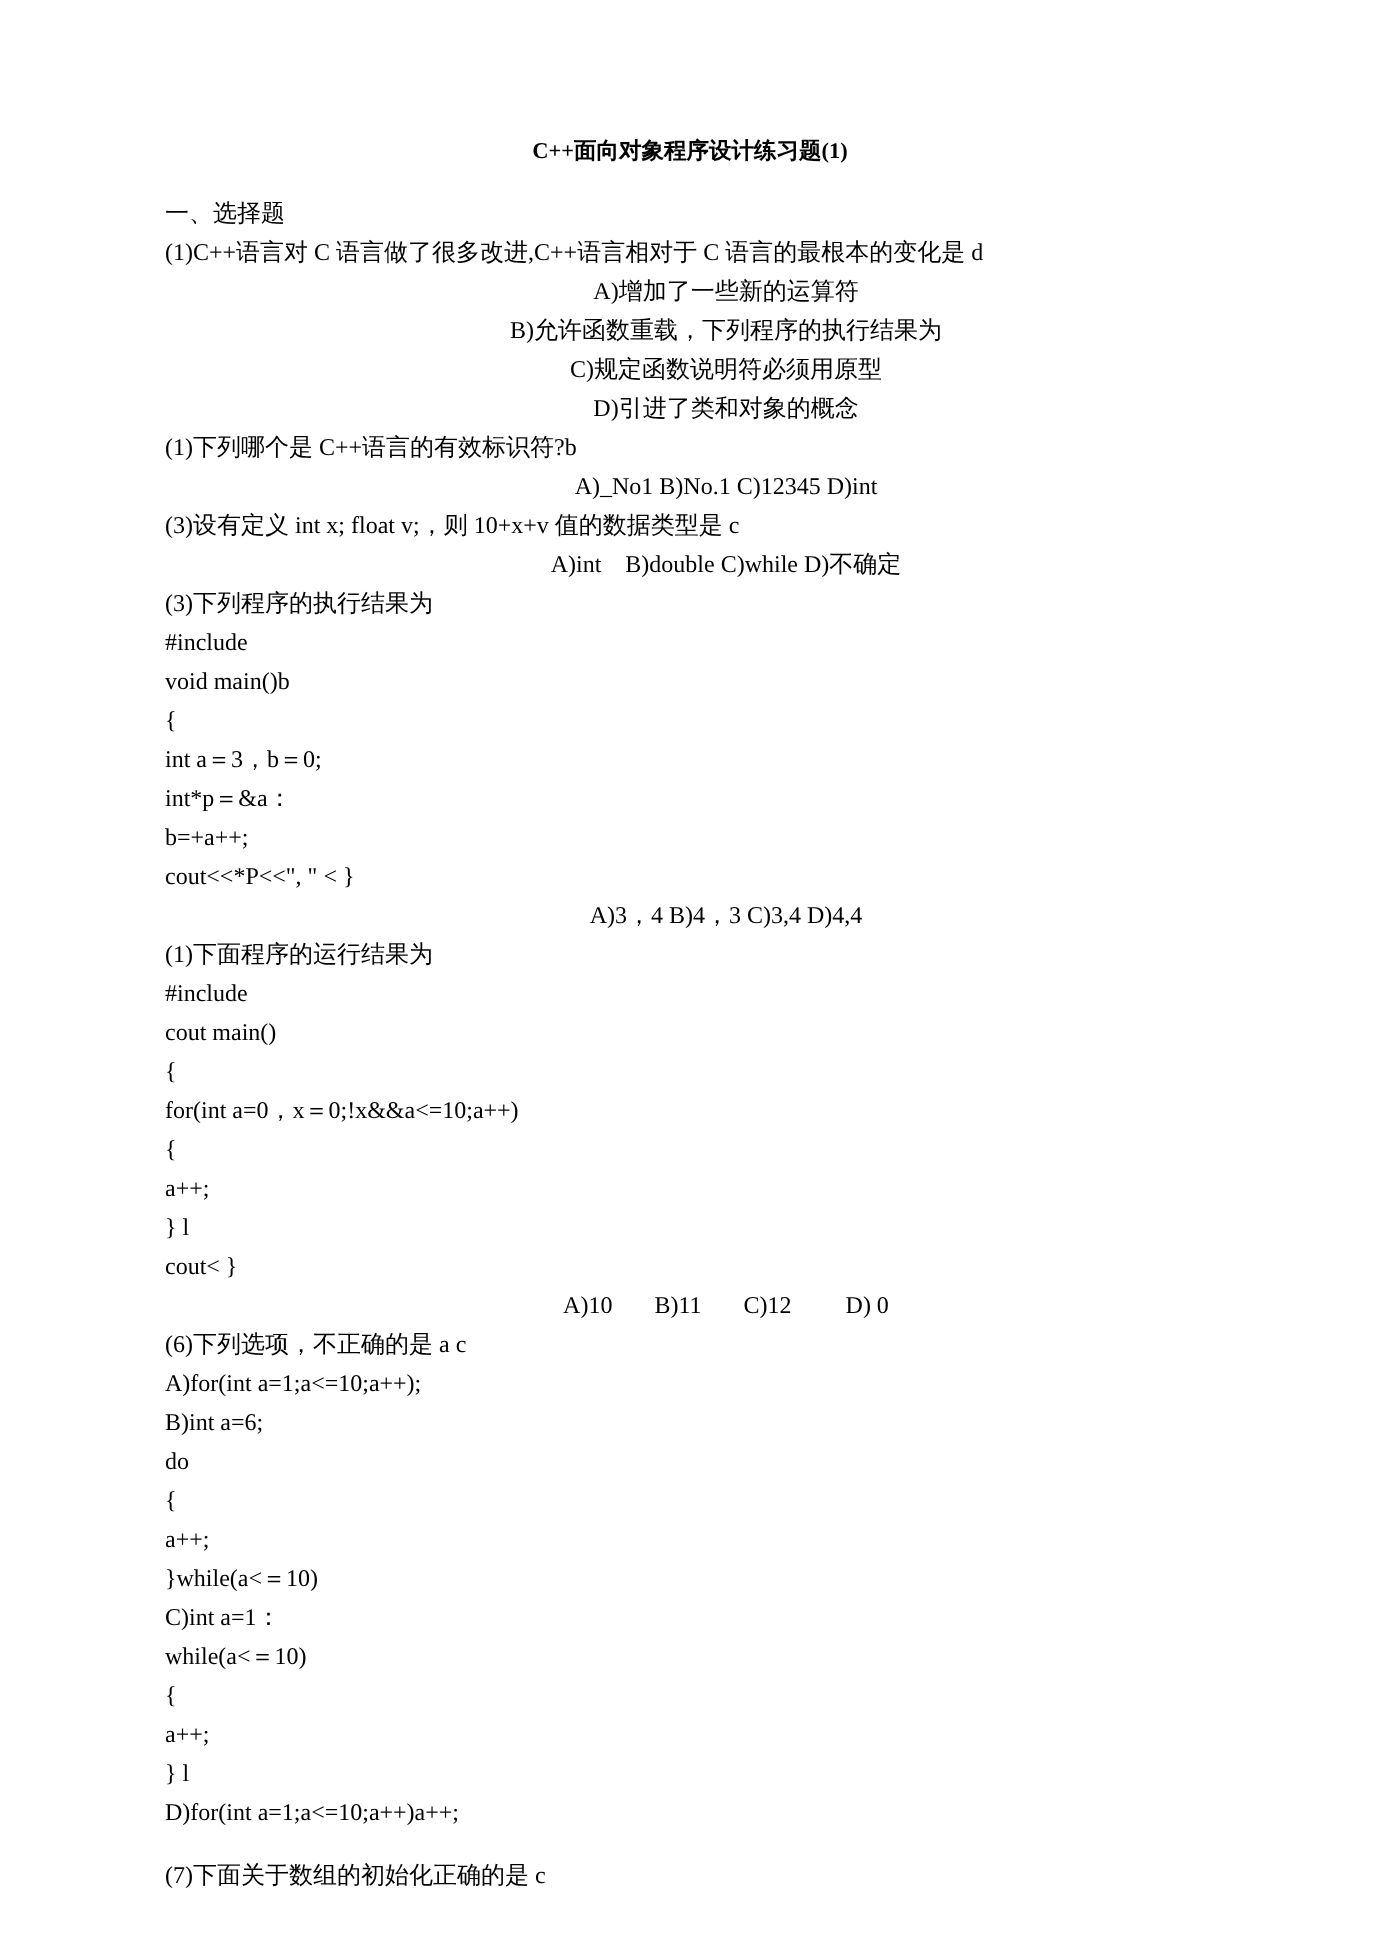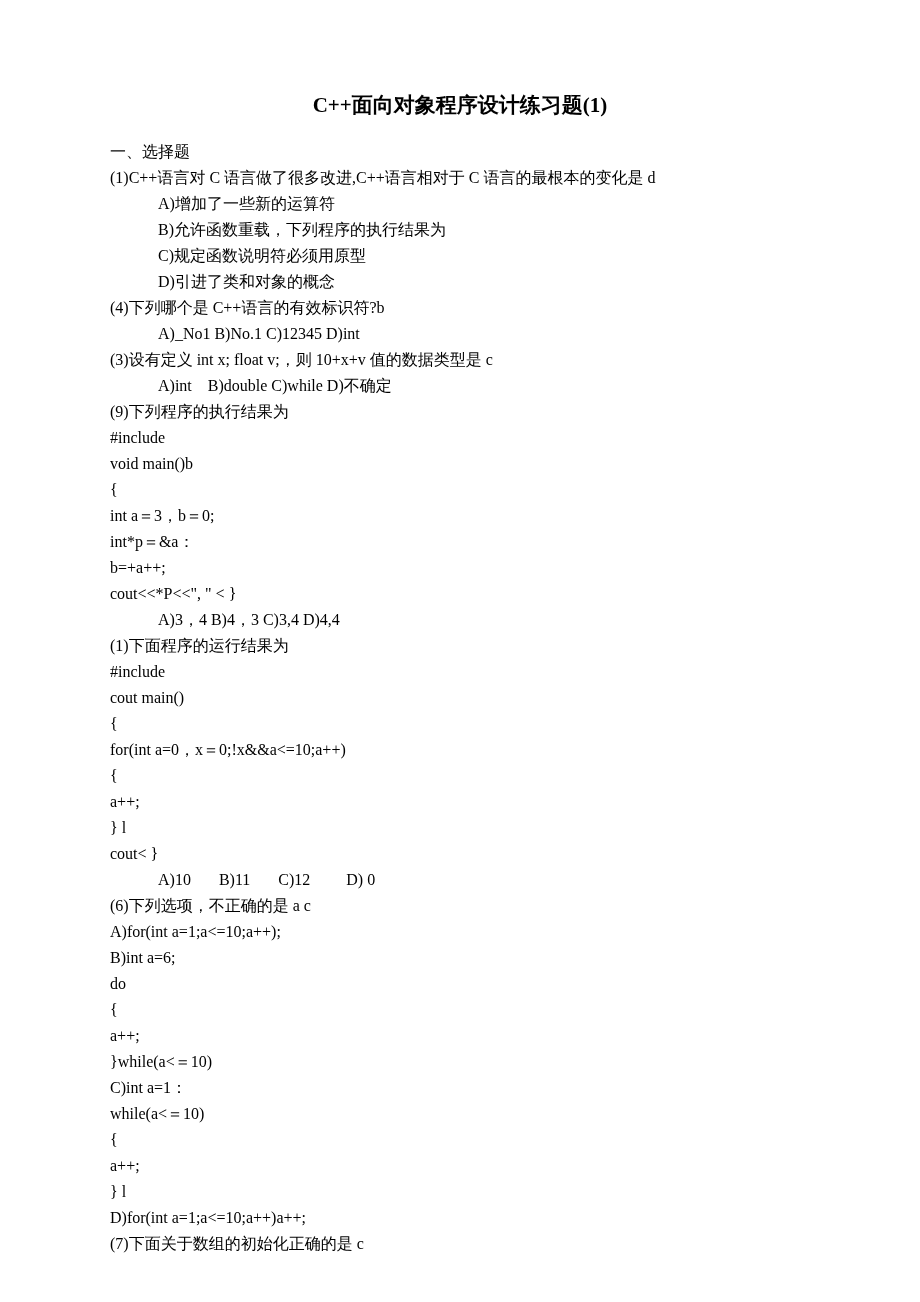--- a/index.html
+++ b/index.html
@@ -12,53 +12,54 @@
       font-family: "SimSun", "宋体", serif;
       font-size: 16px;
       line-height: 1.5;
       color: #000000;
       padding: 90px 110px 60px 110px;
       width: 920px;
     }
     .title {
       text-align: center;
       font-weight: bold;
-      font-size: 21px;
+      font-size: 15px;
       margin-bottom: 18px;
       font-family: "SimSun", "宋体", "Times New Roman", serif;
     }
     .line {
       white-space: pre-wrap;
       margin-bottom: 2px;
       font-family: Liberation Serif, serif;
     }
     .indent {
       padding-left: 48px;
+      text-align: center;
     }
   </style>
 </head>
 <body>
 
 <h1 class="title">C++面向对象程序设计练习题(1)</h1>
 
 <div class="line">一、选择题</div>
 
 <div class="line">(1)C++语言对 C 语言做了很多改进,C++语言相对于 C 语言的最根本的变化是 d</div>
 <div class="line indent">A)增加了一些新的运算符</div>
 <div class="line indent">B)允许函数重载，下列程序的执行结果为</div>
 <div class="line indent">C)规定函数说明符必须用原型</div>
 <div class="line indent">D)引进了类和对象的概念</div>
 
-<div class="line">(4)下列哪个是 C++语言的有效标识符?b</div>
+<div class="line">(1)下列哪个是 C++语言的有效标识符?b</div>
 <div class="line indent">A)_No1 B)No.1 C)12345 D)int</div>
 
 <div class="line">(3)设有定义 int x; float v;，则 10+x+v 值的数据类型是 c</div>
 <div class="line indent">A)int    B)double C)while D)不确定</div>
 
-<div class="line">(9)下列程序的执行结果为</div>
+<div class="line">(3)下列程序的执行结果为</div>
 <div class="line">#include</div>
 <div class="line">void main()b</div>
 <div class="line">{</div>
 <div class="line">int a＝3，b＝0;</div>
 <div class="line">int*p＝&amp;a：</div>
 <div class="line">b=+a++;</div>
 <div class="line">cout&lt;&lt;*P&lt;&lt;", " &lt; }</div>
 <div class="line indent">A)3，4 B)4，3 C)3,4 D)4,4</div>
 
 <div class="line">(1)下面程序的运行结果为</div>
@@ -79,13 +80,13 @@
 <div class="line">{</div>
 <div class="line">a++;</div>
 <div class="line">}while(a&lt;＝10)</div>
 <div class="line">C)int a=1：</div>
 <div class="line">while(a&lt;＝10)</div>
 <div class="line">{</div>
 <div class="line">a++;</div>
 <div class="line">} l</div>
 <div class="line">D)for(int a=1;a&lt;=10;a++)a++;</div>
 
-<div class="line" style="margin-top:2px">(7)下面关于数组的初始化正确的是 c</div>
+<div class="line" style="margin-top:18px">(7)下面关于数组的初始化正确的是 c</div>
 
 </body></html>

